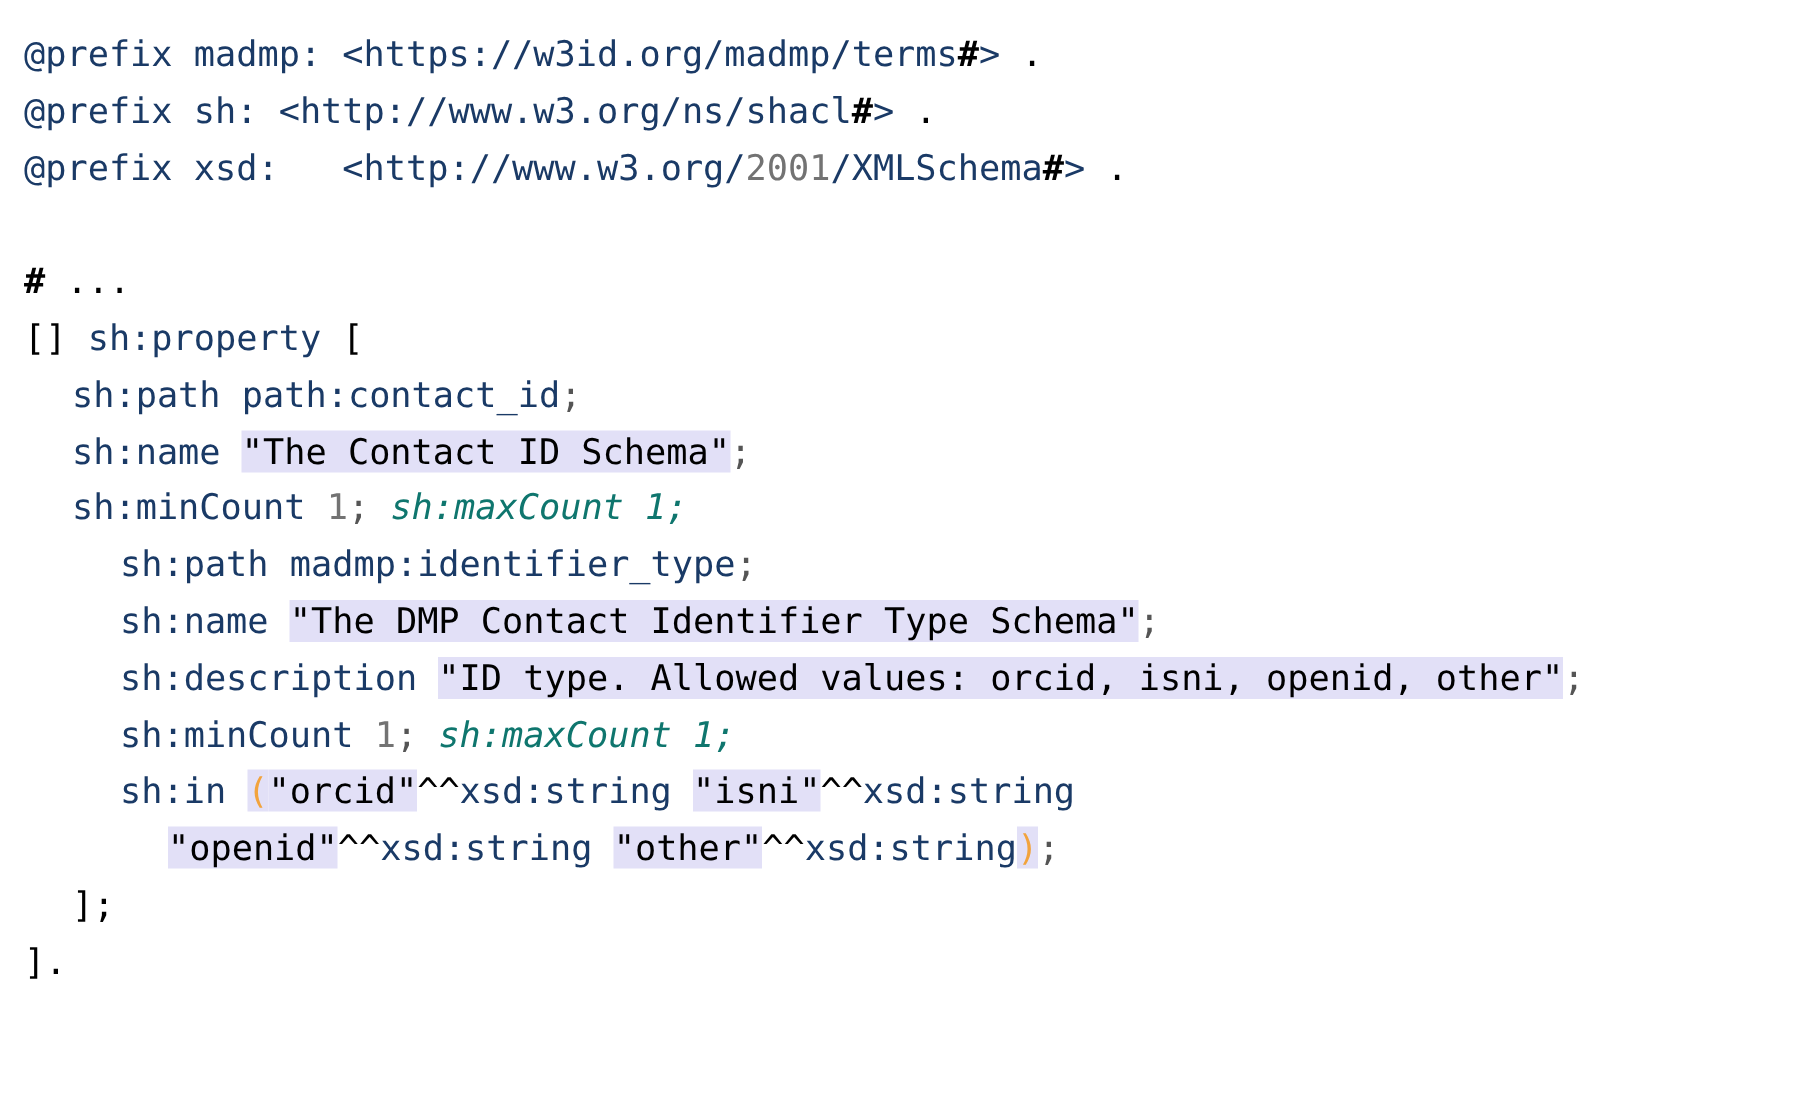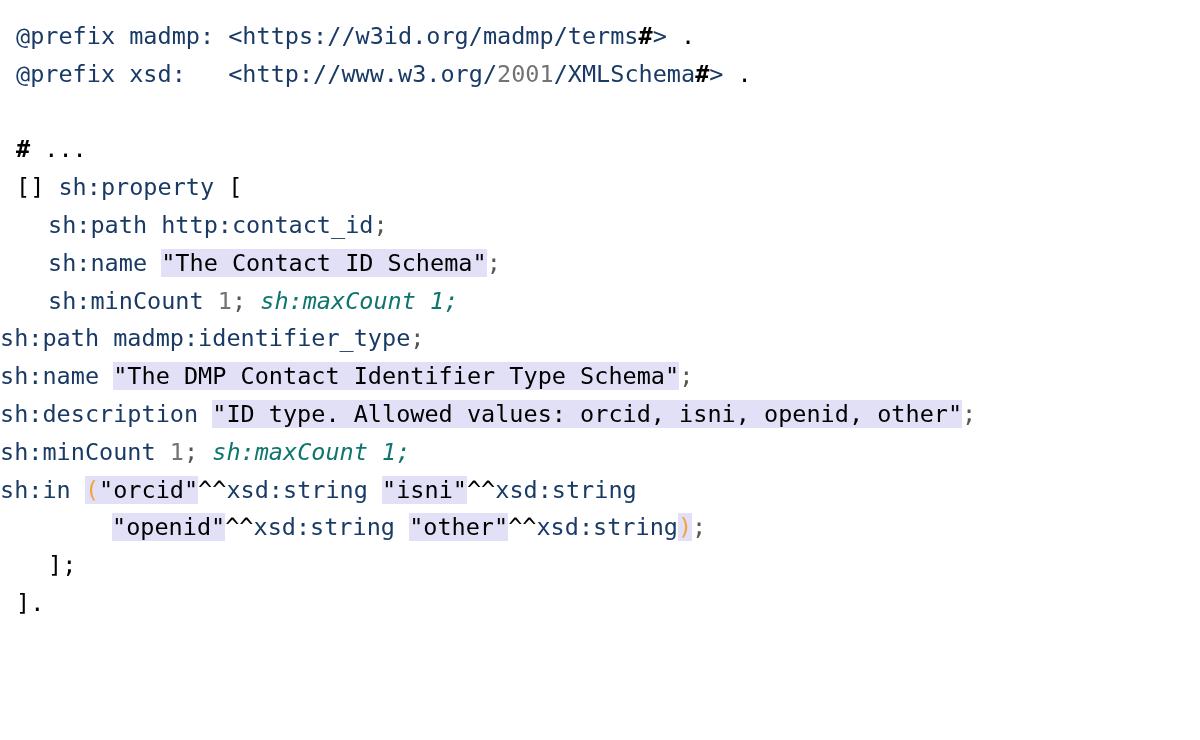--- a/index.html
+++ b/index.html
@@ -28,44 +28,45 @@
     height: 37.8px;
     letter-spacing: 0px;
     color: #000000;
   }
   .code-line.blank {
     height: 37.8px;
   }
   
   .ind-0 { padding-left: 16px; }
   .ind-1 { padding-left: 48px; }
-  .ind-2 { }
+  .ind-2 { padding-left: 80px; }
   .ind-3 { padding-left: 112px; }
 
   
   .tok-plain    { color: #000000; }
   .tok-kw       { color: #1a3a66; }   
   .tok-num      { color: #737373; }   
   .tok-hash     { color: #000000; font-weight: bold; }
   .tok-punct    { color: #555555; }   
   .tok-paren    { color: #f2a33c; }   
   .tok-italic   { color: #0f766e; font-style: italic; }
   .tok-lit      { color: #000000; background: #e2e0f7; }
   .tok-hl       { background: #e2e0f7; }
 </style>
 </head>
 <body>
 
 <div id="code-listing">
     <div class="code-line ind-0"><span class="tok-kw">@prefix madmp: &lt;https://w3id.org/madmp/terms</span><span class="tok-hash">#</span><span class="tok-kw">&gt;</span><span class="tok-plain"> .</span></div>
+    <div class="code-line ind-0"><span class="tok-kw">@prefix sh: &lt;http://www.w3.org/ns/shacl</span><span class="tok-hash">#</span><span class="tok-kw">&gt;</span><span class="tok-plain"> .</span></div>
     <div class="code-line ind-0"><span class="tok-kw">@prefix xsd:   &lt;http://www.w3.org/</span><span class="tok-num">2001</span><span class="tok-kw">/XMLSchema</span><span class="tok-hash">#</span><span class="tok-kw">&gt;</span><span class="tok-plain"> .</span></div>
     <div class="code-line ind-0 blank">&nbsp;</div>
     <div class="code-line ind-0"><span class="tok-hash">#</span><span class="tok-plain"> ...</span></div>
     <div class="code-line ind-0"><span class="tok-plain">[] </span><span class="tok-kw">sh:property</span><span class="tok-plain"> [</span></div>
-    <div class="code-line ind-1"><span class="tok-kw">sh:path</span><span class="tok-plain"> </span><span class="tok-kw">http:contact_id</span><span class="tok-punct">;</span></div>
+    <div class="code-line ind-1"><span class="tok-kw">sh:path</span><span class="tok-plain"> </span><span class="tok-kw">path:contact_id</span><span class="tok-punct">;</span></div>
     <div class="code-line ind-1"><span class="tok-kw">sh:name</span><span class="tok-plain"> </span><span class="tok-lit">"The Contact ID Schema"</span><span class="tok-punct">;</span></div>
     <div class="code-line ind-1"><span class="tok-kw">sh:minCount</span><span class="tok-plain"> </span><span class="tok-num">1</span><span class="tok-punct">;</span><span class="tok-plain"> </span><span class="tok-italic">sh:maxCount 1;</span></div>
     <div class="code-line ind-2"><span class="tok-kw">sh:path</span><span class="tok-plain"> </span><span class="tok-kw">madmp:identifier_type</span><span class="tok-punct">;</span></div>
     <div class="code-line ind-2"><span class="tok-kw">sh:name</span><span class="tok-plain"> </span><span class="tok-lit">"The DMP Contact Identifier Type Schema"</span><span class="tok-punct">;</span></div>
     <div class="code-line ind-2"><span class="tok-kw">sh:description</span><span class="tok-plain"> </span><span class="tok-lit">"ID type. Allowed values: orcid, isni, openid, other"</span><span class="tok-punct">;</span></div>
     <div class="code-line ind-2"><span class="tok-kw">sh:minCount</span><span class="tok-plain"> </span><span class="tok-num">1</span><span class="tok-punct">;</span><span class="tok-plain"> </span><span class="tok-italic">sh:maxCount 1;</span></div>
     <div class="code-line ind-2"><span class="tok-kw">sh:in</span><span class="tok-plain"> </span><span class="tok-paren tok-hl">(</span><span class="tok-lit">"orcid"</span><span class="tok-plain">^^</span><span class="tok-kw">xsd:string</span><span class="tok-plain"> </span><span class="tok-lit">"isni"</span><span class="tok-plain">^^</span><span class="tok-kw">xsd:string</span></div>
     <div class="code-line ind-3"><span class="tok-lit">"openid"</span><span class="tok-plain">^^</span><span class="tok-kw">xsd:string</span><span class="tok-plain"> </span><span class="tok-lit">"other"</span><span class="tok-plain">^^</span><span class="tok-kw">xsd:string</span><span class="tok-paren tok-hl">)</span><span class="tok-punct">;</span></div>
     <div class="code-line ind-1"><span class="tok-plain">];</span></div>
     <div class="code-line ind-0"><span class="tok-plain">].</span></div>

